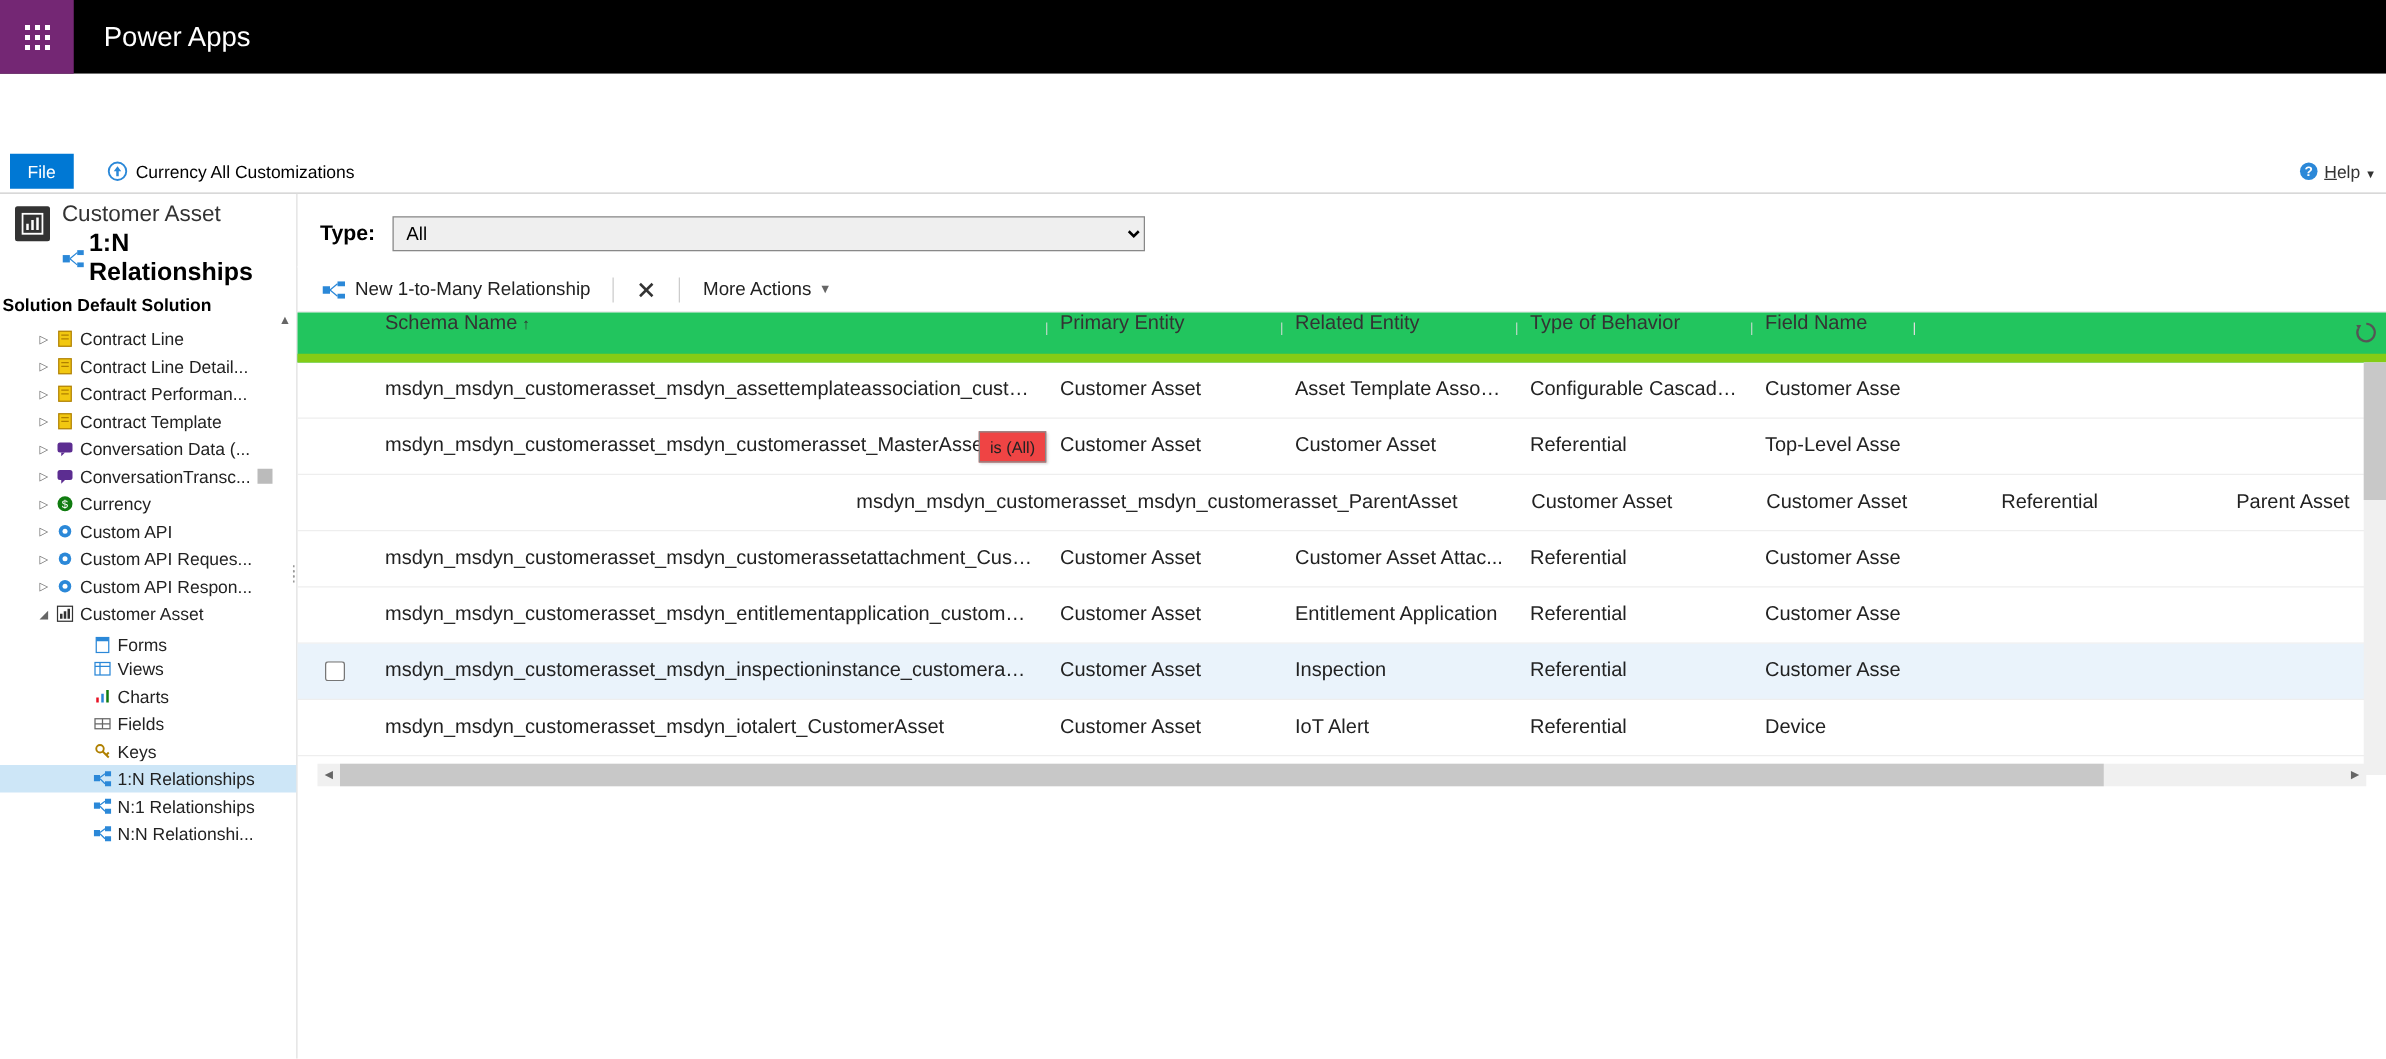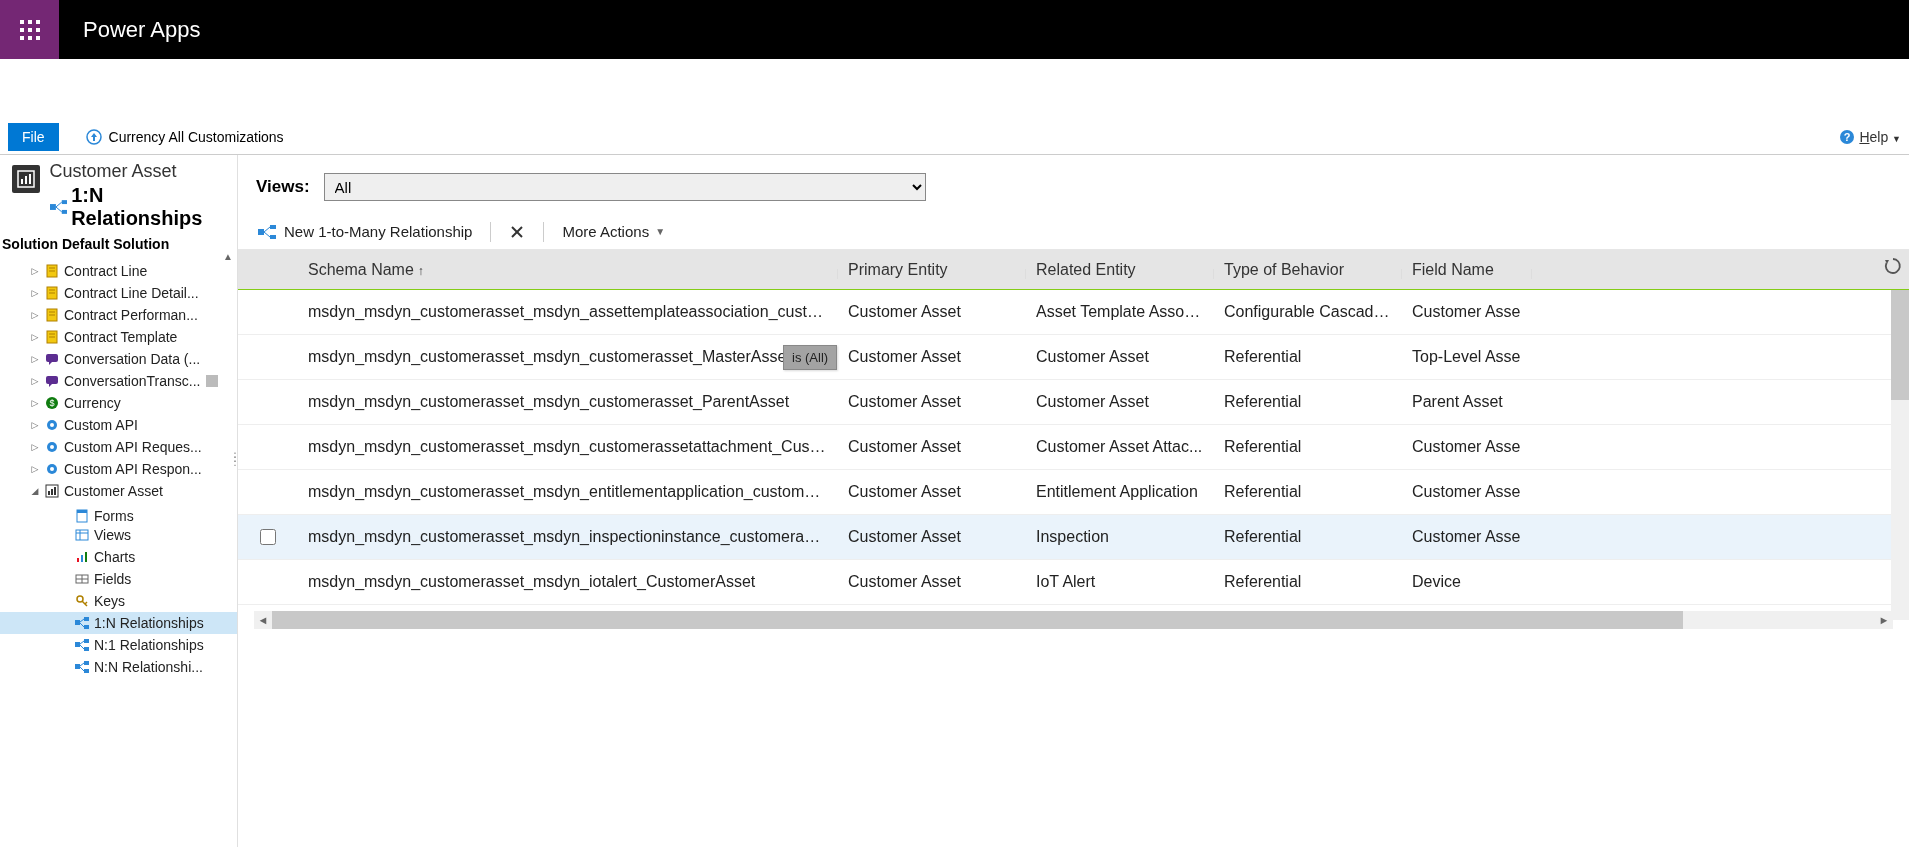--- a/index.html
+++ b/index.html
@@ -34,36 +34,36 @@
 .scrollhint{position:absolute;right:4px;top:96px;font-size:10px;color:#666;}
 .splitter-dots{position:absolute;right:-4px;top:300px;color:#999;font-size:12px;line-height:4px;}
 .right{flex:1;padding:0;position:relative;}
 .typerow{display:flex;align-items:center;padding:18px 0 12px 18px;}
 .typerow label{font-size:17px;font-weight:700;margin-right:14px;}
 .typerow select{width:602px;height:28px;font-size:15px;padding:2px 6px;border:1px solid #888;}
 .toolbar{display:flex;align-items:center;height:36px;padding-left:10px;border-top:1px solid #fff;}
 .tbtn{display:flex;align-items:center;font-size:15px;padding:4px 10px;cursor:pointer;color:#222;}
 .sep{width:1px;height:20px;background:#ccc;margin:0 8px;}
 .grid{border-top:1px solid #e6e6e6;}
-.ghead{display:flex;height:40px;align-items:center;background:#e5e5e5;border-bottom:1px solid #84cc16;font-size:16px;color:#333;}
+.ghead{display:flex;height:40px;align-items:flex-start;background:#22c55e;border-bottom:7px solid #84cc16;font-size:16px;color:#333;}
 .gh{padding:0 10px;position:relative;white-space:nowrap;overflow:hidden;cursor:pointer;}
 .gh::after{content:"";position:absolute;right:0;top:8px;height:24px;width:1px;background:#ddd;}
 .c-cb{width:60px;}
 .c-sn{width:540px;}
 .c-pe{width:188px;}
 .c-re{width:188px;}
 .c-tb{width:188px;}
 .c-fn{width:130px;}
 .grow{display:flex;height:45px;align-items:center;border-bottom:1px solid #eee;font-size:16px;color:#222;}
 .grow .cell{padding:0 10px;white-space:nowrap;overflow:hidden;text-overflow:ellipsis;}
 .grow.hov{background:#eaf3fb;}
 .grow.hov .c-cb input{visibility:visible;}
 .grow .c-cb{display:flex;justify-content:center;}
 .grow .c-cb input{width:16px;height:16px;visibility:hidden;}
-.tooltip{position:absolute;background:#a3a3a3;border:1px solid #888;padding:4px 8px;font-size:13px;box-shadow:1px 1px 2px rgba(0,0,0,0.15);}
+.tooltip{position:absolute;background:#ef4444;border:1px solid #888;padding:4px 8px;font-size:13px;box-shadow:1px 1px 2px rgba(0,0,0,0.15);}
 .refresh-corner{position:absolute;right:6px;top:6px;width:20px;height:20px;cursor:pointer;}
 .vscroll{position:absolute;right:0;top:40px;width:18px;height:330px;background:#f0f0f0;}
 .vthumb{position:absolute;right:0;top:40px;width:18px;height:110px;background:#c8c8c8;}
 .hscroll{height:18px;background:#f0f0f0;margin:6px 16px 0 16px;position:relative;display:flex;align-items:center;}
 .harr{width:18px;height:18px;display:flex;align-items:center;justify-content:center;color:#666;font-size:11px;cursor:pointer;}
 .htrack{flex:1;height:18px;position:relative;}
 .hthumb{position:absolute;left:0;top:0;height:18px;width:88%;background:#c8c8c8;}
 .sort-arrow{font-size:12px;margin-left:4px;}
 .relicon{width:18px;height:14px;}
 .treeico{width:14px;height:14px;}
@@ -341,21 +341,21 @@
             </svg>
           </span>
           <span class="lbl">N:N Relationshi...</span>
         </div>
       </div>
     <div class="splitter-dots">⋮<br>⋮</div>
   </div>
 
   <div class="right">
     <div class="typerow">
-      <label>Views:</label>
+      <label>Type:</label>
       <select>
         <option>All</option>
       </select>
     </div>
 
     <div class="toolbar">
       <div class="tbtn">
         <svg class="relicon" viewBox="0 0 18 14" style="margin-right:8px">
             <rect x="0" y="4" width="6" height="6" fill="#2b88d8"></rect>
             <rect x="12" y="0" width="6" height="4" fill="#2b88d8"></rect>
@@ -409,21 +409,21 @@
             <div class="cell c-cb">
               <input type="checkbox" style="">
             </div>
             <div class="cell c-sn">msdyn_msdyn_customerasset_msdyn_customerasset_MasterAsset</div>
             <div class="cell c-pe">Customer Asset</div>
             <div class="cell c-re">Customer Asset</div>
             <div class="cell c-tb">Referential</div>
             <div class="cell c-fn">Top-Level Asse</div>
             <div class="tooltip" style="left: 545px; top: 10px;">is (All)</div>
           </div>
-          <div class="grow" style="position: relative;">
+          <div class="grow" style="position: relative; justify-content: flex-end;">
             <div class="cell c-cb">
               <input type="checkbox" style="">
             </div>
             <div class="cell c-sn">msdyn_msdyn_customerasset_msdyn_customerasset_ParentAsset</div>
             <div class="cell c-pe">Customer Asset</div>
             <div class="cell c-re">Customer Asset</div>
             <div class="cell c-tb">Referential</div>
             <div class="cell c-fn">Parent Asset</div>
           </div>
           <div class="grow" style="position: relative;">

